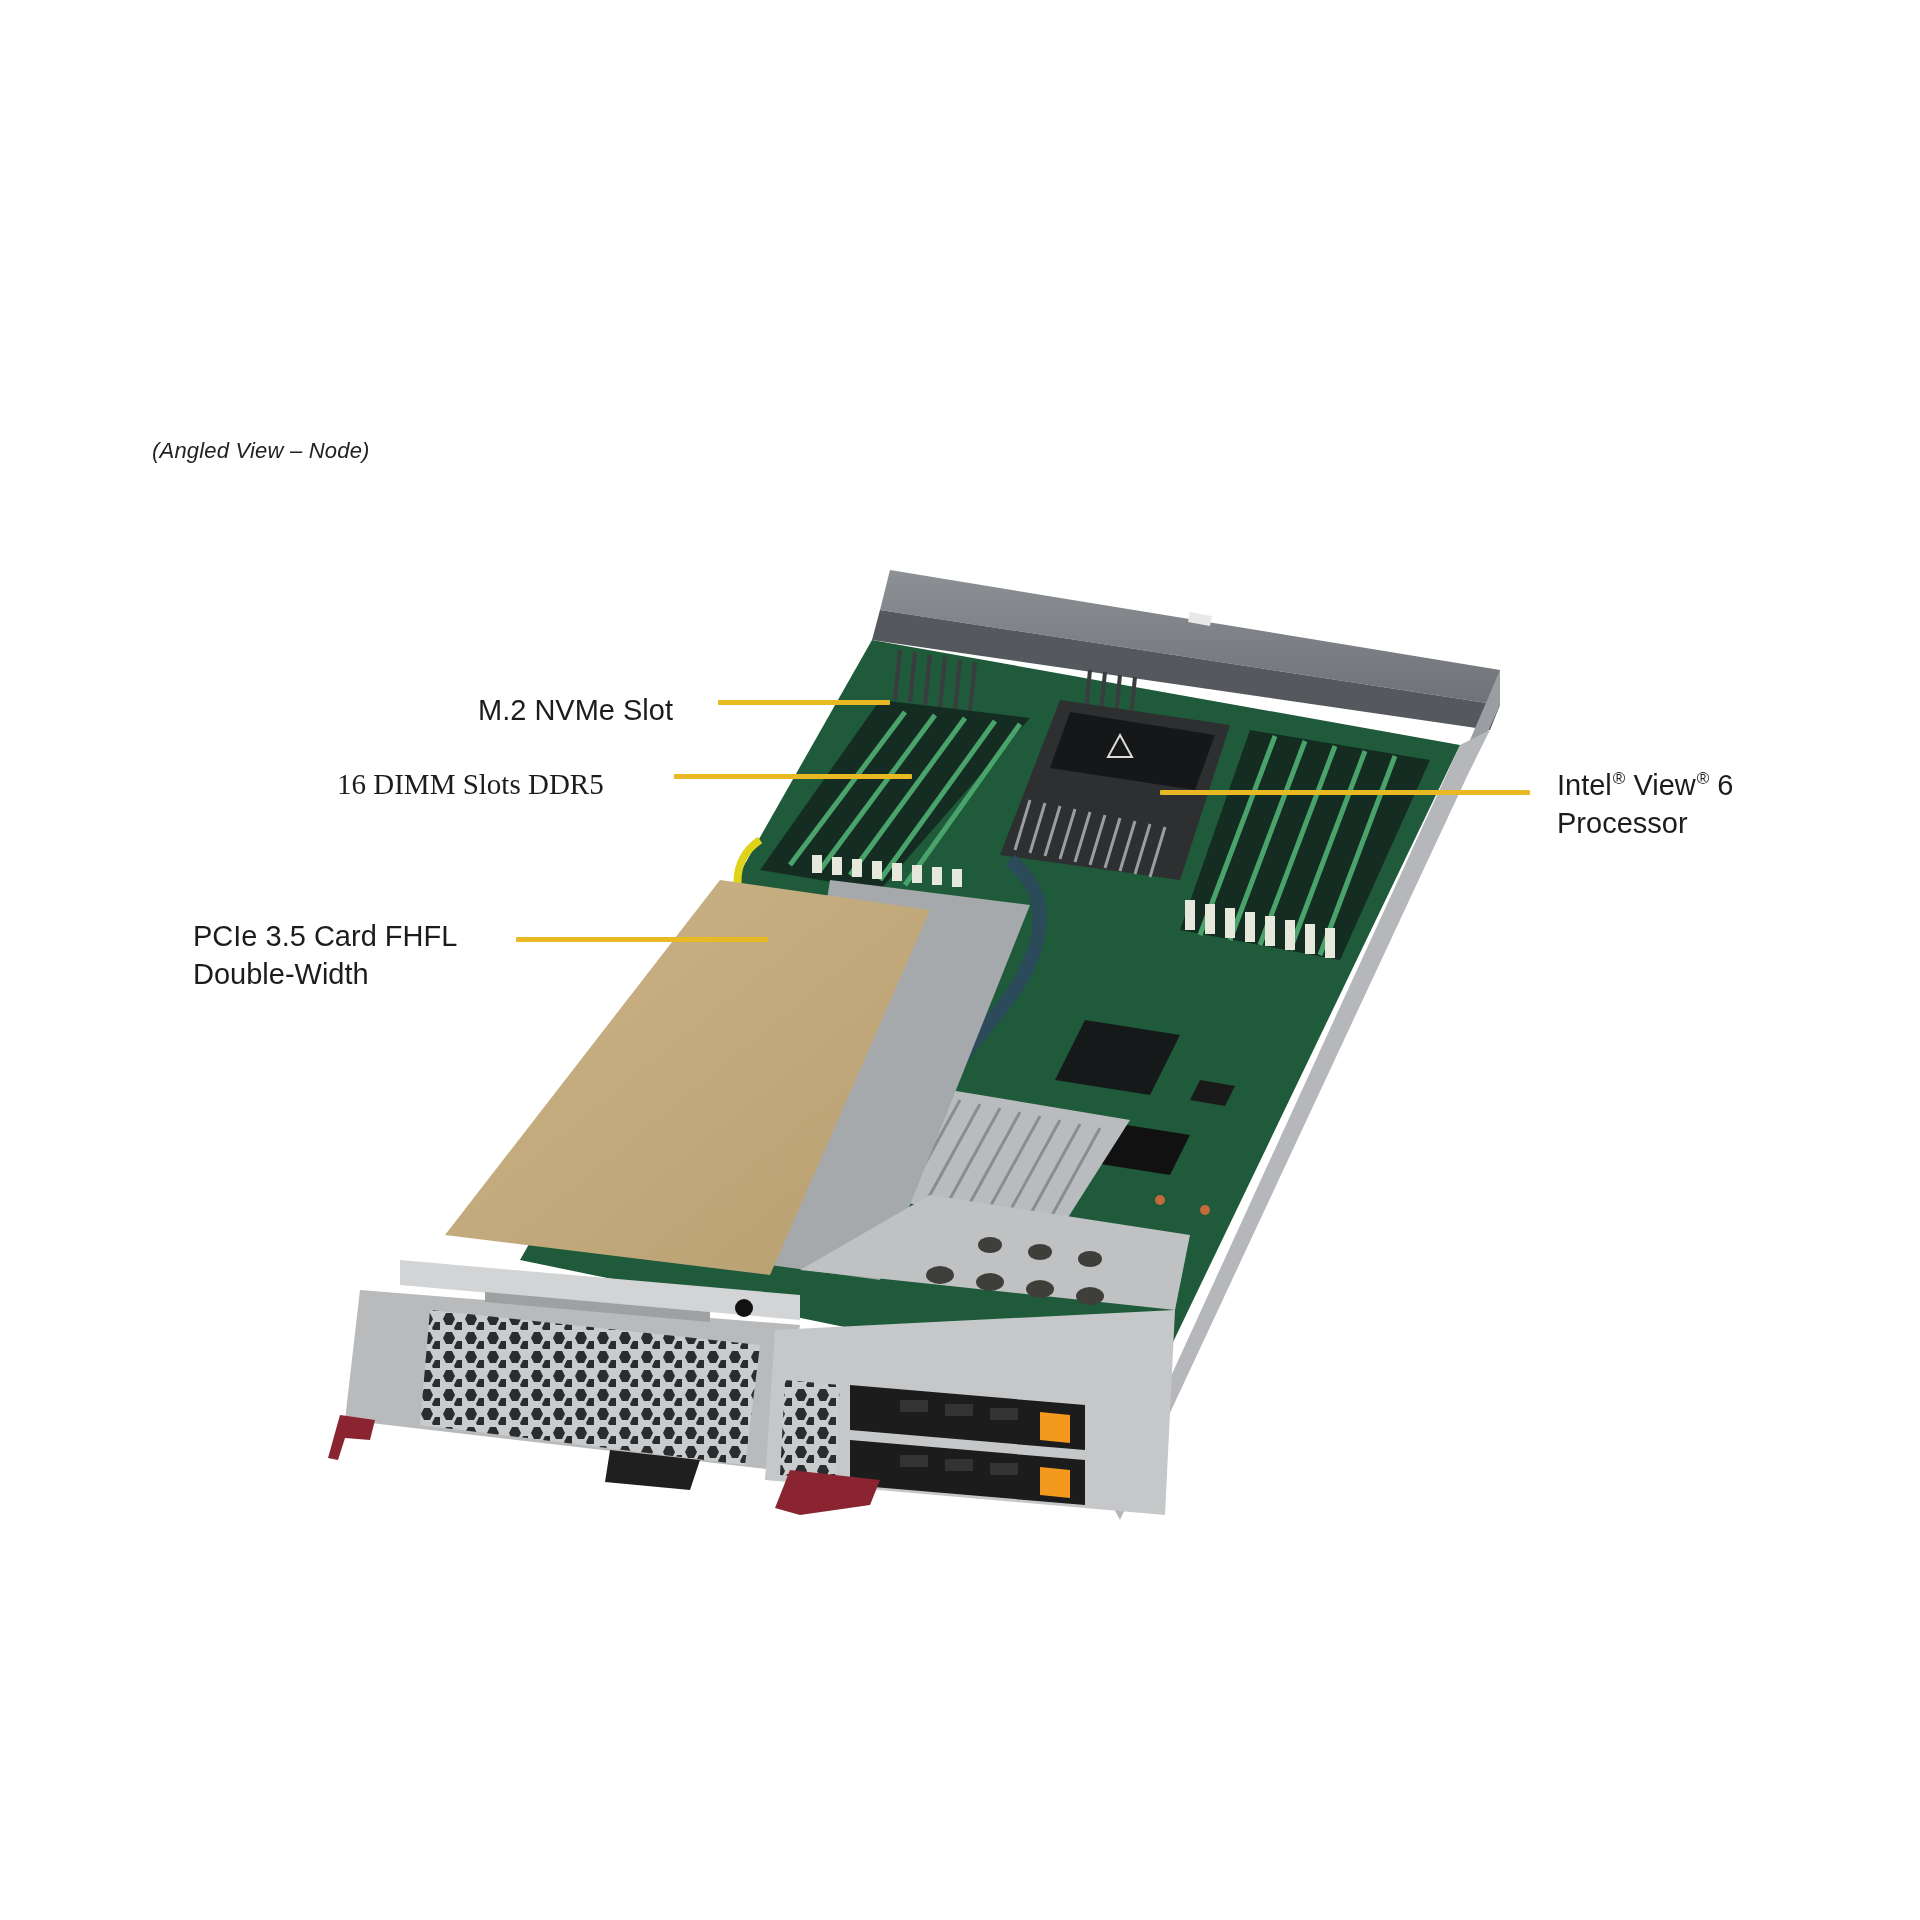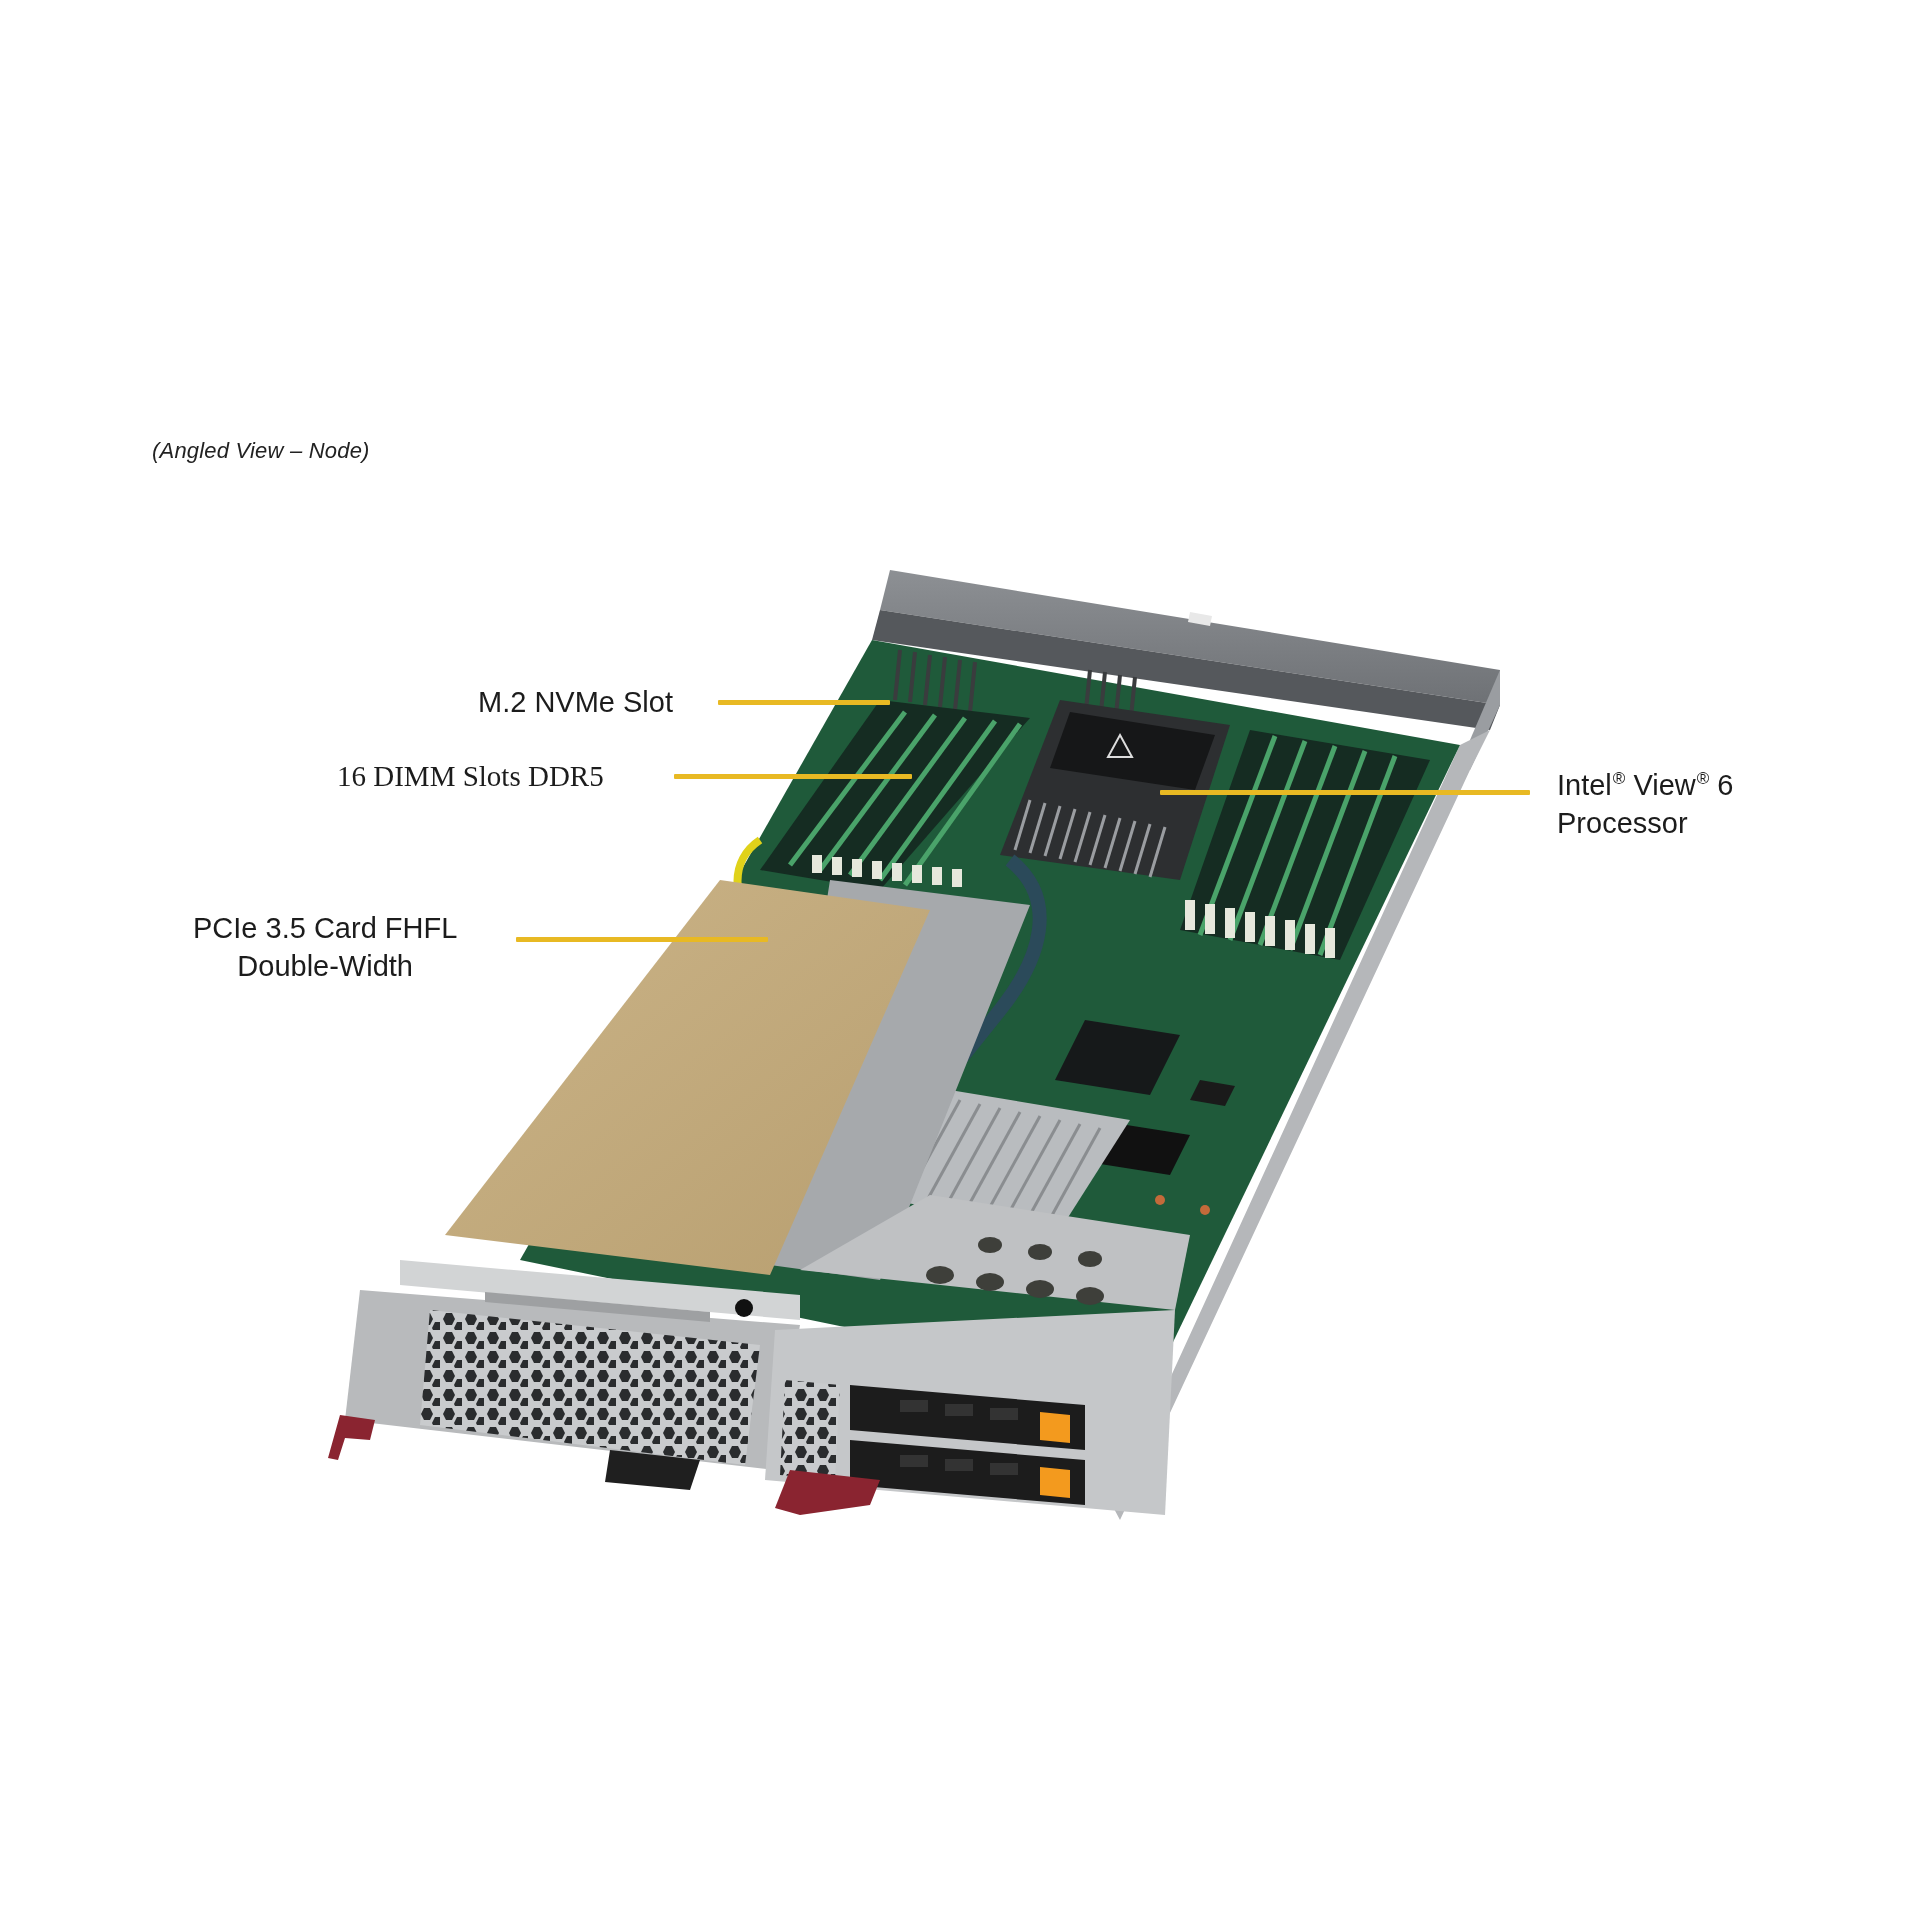--- a/index.html
+++ b/index.html
@@ -2,21 +2,21 @@
 <html><head>
   <meta charset="utf-8">
   <style>
     html, body { margin: 0; padding: 0; background: #ffffff; }
     body { width: 1920px; height: 1920px; position: relative; overflow: hidden;
            font-family: "Liberation Sans", sans-serif; color: #1a1a1a; }
     .caption { position: absolute; left: 152px; top: 390px; font-size: 22px; font-style: italic;
                color: #222; letter-spacing: 0.2px; margin-top: 48px; }
     .product { position: absolute; left: 0; top: 0; width: 1920px; height: 1920px; }
     .callout { position: absolute; font-size: 29px; line-height: 38px; color: #1c1c1c; white-space: nowrap; }
-    .callout.right-align { text-align: center; }
+    .callout.right-align { text-align: left; margin-top: 8px; }
     .callout sup { font-size: 17px; vertical-align: 11px; margin-left: 1px; }
     .leader { position: absolute; height: 5px; border-radius: 1px; }
   </style>
 </head>
 <body>
 
 <div class="caption">(Angled View – Node)</div>
 
 <svg class="product" viewBox="0 0 1920 1920" xmlns="http://www.w3.org/2000/svg">
   <defs>

